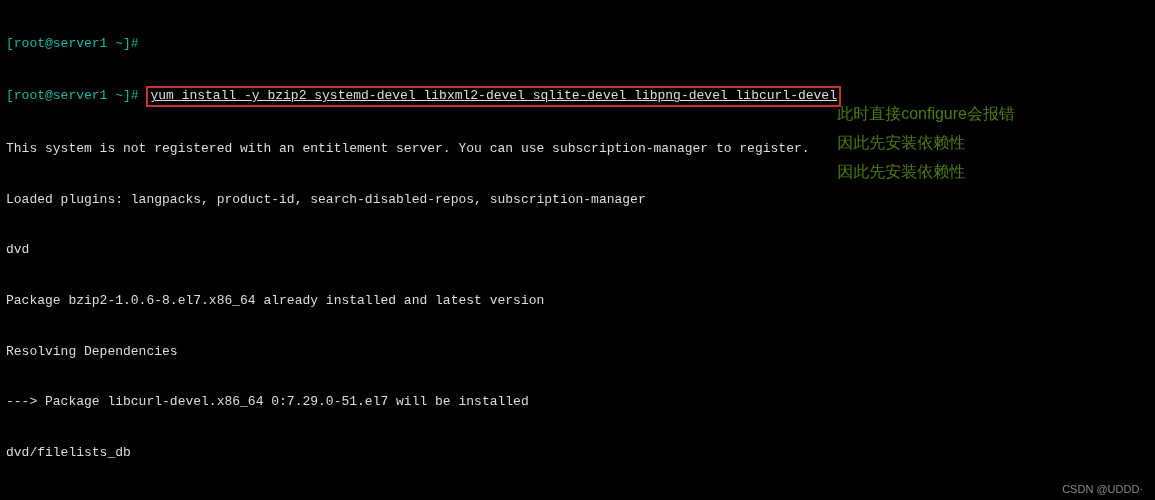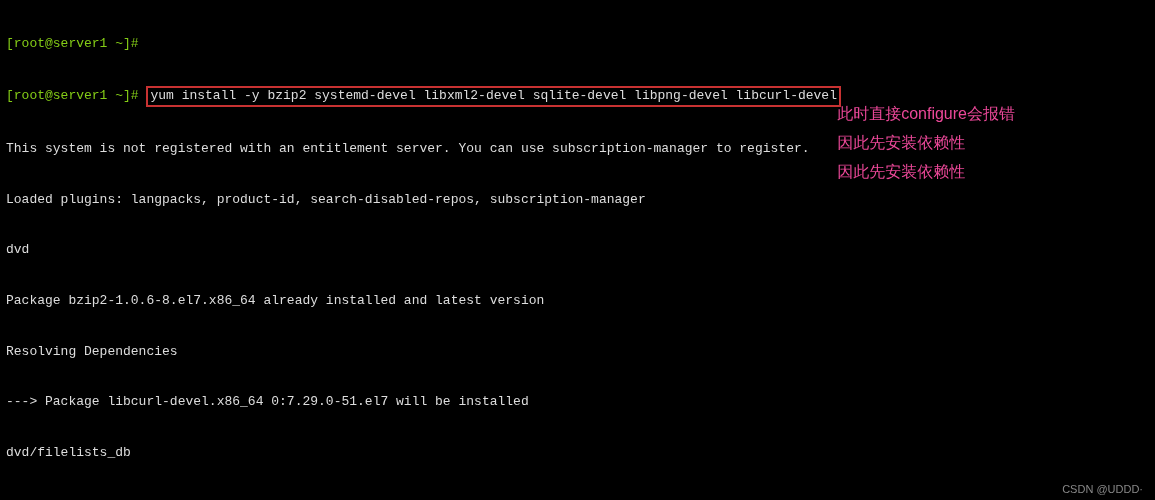--- a/index.html
+++ b/index.html
@@ -15,32 +15,33 @@
       overflow: hidden;
       position: relative;
     }
     .terminal {
       padding: 2px 6px;
       white-space: pre;
     }
     .line {
       min-height: 16px;
     }
-    .prompt { color: #84cc16; }
+    .prompt { color: #14b8a6; }
     .cmd { color: #dddddd; }
     .highlight-box {
       border: 2px solid #c83232;
       display: inline-block;
       padding: 0 2px;
+      text-decoration: underline;
     }
     .annotation {
       position: absolute;
       right: 140px;
       top: 100px;
-      color: #ec4899;
+      color: #4d7c0f;
       font-family: "Microsoft YaHei", "SimSun", sans-serif;
       font-size: 16px;
       line-height: 1.8;
     }
     .watermark {
       position: absolute;
       right: 12px;
       bottom: 4px;
       color: #888888;
       font-size: 11px;

